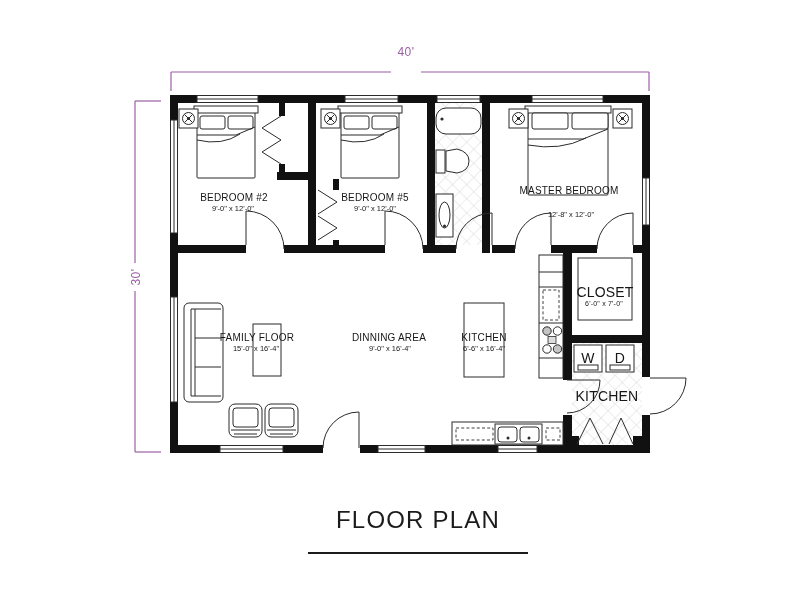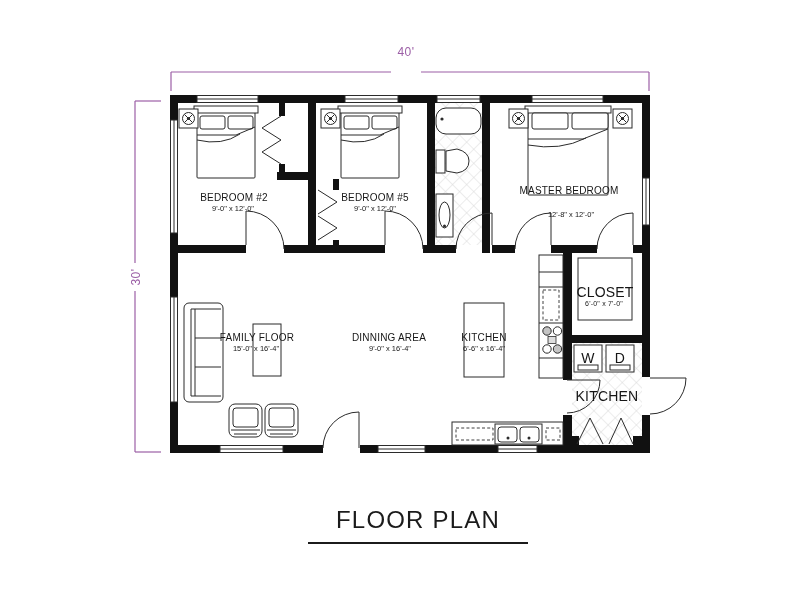--- a/index.html
+++ b/index.html
@@ -18,21 +18,21 @@
   .win{fill:#ffffff;stroke:var(--fl);stroke-width:1;}
   .dimline{stroke:var(--dim);stroke-width:1.2;fill:none;}
   .lbl{position:absolute;z-index:2;transform:translate(-50%,-50%);font-size:10px;color:#161616;
        white-space:nowrap;letter-spacing:0.2px;}
   .sz{font-size:7.5px;letter-spacing:0;}
   .small{font-size:14px;}
   .tiny{font-size:7px;}
   .dimtext{color:var(--dim);font-size:12px;letter-spacing:0.5px;}
   .vert{transform:translate(-50%,-50%) rotate(-90deg);}
   .title{position:absolute;z-index:2;left:308px;top:506px;width:220px;text-align:center;
-         font-size:24px;letter-spacing:1.2px;color:#1b1b1b;padding-bottom:8px;
+         font-size:24px;letter-spacing:1.2px;color:#1b1b1b;padding-bottom:18px;
          border-bottom:2.5px solid #1b1b1b;}
 </style>
 </head>
 <body>
 
 <div class="stage">
 
 <svg width="800" height="600" viewBox="0 0 800 600">
   <defs>
     <pattern id="tile" width="10" height="10" patternUnits="userSpaceOnUse" patternTransform="rotate(45)">

